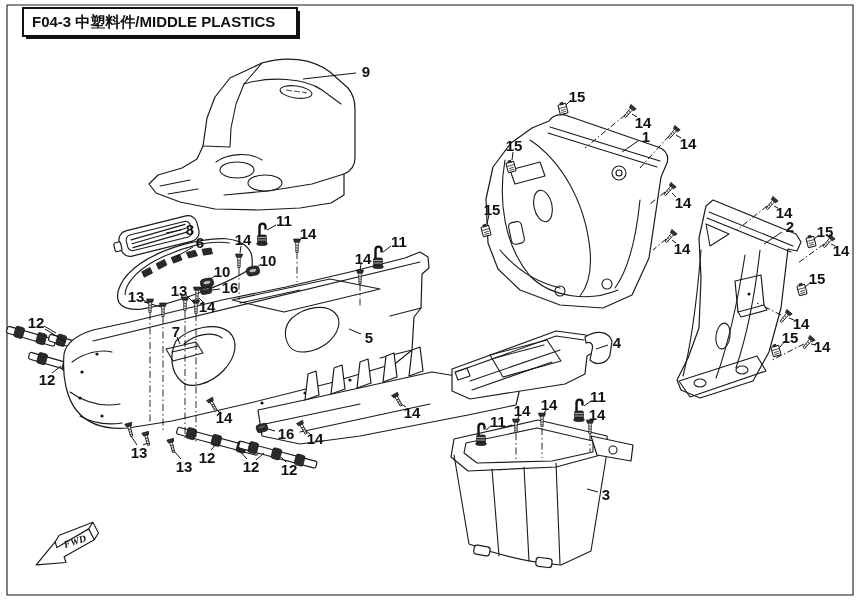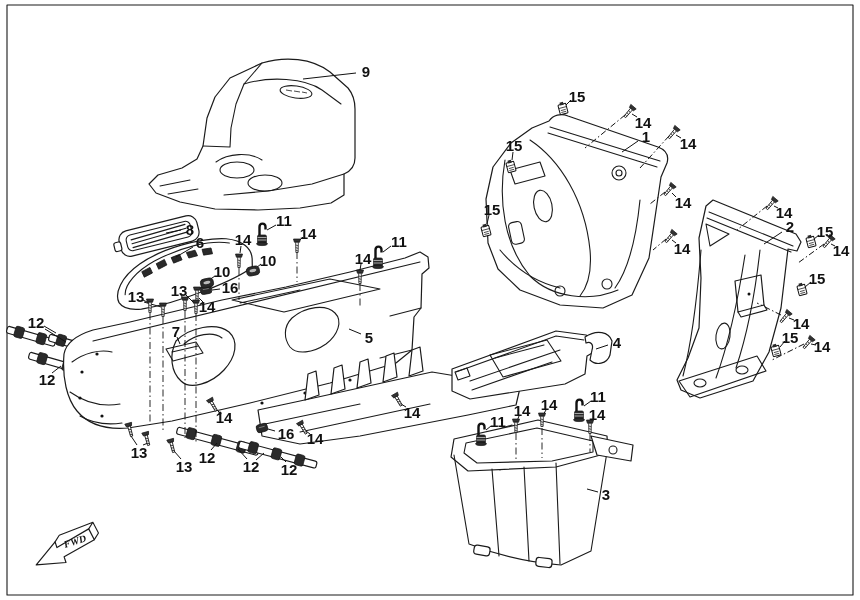--- a/index.html
+++ b/index.html
@@ -19,20 +19,23 @@
   .leader{stroke:#111;stroke-width:1;fill:none;}
   .dashleader{stroke:#111;stroke-width:1;fill:none;stroke-dasharray:6 2.5 1.5 2.5;}
   .cl{stroke:#111;stroke-width:0.9;fill:none;stroke-dasharray:7 3 1.5 3;}
   .fwd-text{font-family:"Liberation Serif",serif;font-style:italic;font-weight:bold;
         font-size:10px;fill:#111;text-anchor:middle;}
 </style>
 </head>
 <body>
 
 <div id="page">
+  <div id="titlebox">
+    <span>F04-3 中塑料件/MIDDLE PLASTICS</span>
+  </div>
 
   <svg id="diagram-svg" width="860" height="600" viewBox="0 0 860 600">
     <defs>
       <g id="sym-screw">
         <path d="M-3.5,-7 L3.5,-7 L2.6,-3.8 L-2.6,-3.8 Z" fill="#333" stroke="#111" stroke-width="0.7"></path>
         <path d="M-1.3,-3.8 L1.3,-3.8 L1.1,6.5 L-1.1,6.5 Z" fill="#fff" stroke="#111" stroke-width="0.8"></path>
         <path d="M-1.2,-1 L1.2,-0.2 M-1.2,1.6 L1.2,2.4 M-1.2,4.2 L1.2,5" stroke="#111" stroke-width="0.7" fill="none"></path>
       </g>
       <g id="sym-hook">
         <path d="M-2.5,2 L-2.5,-7 C-2.5,-11.5 3.5,-11.5 3.5,-7 L3.5,-4.5" fill="none" stroke="#111" stroke-width="2.4"></path>

